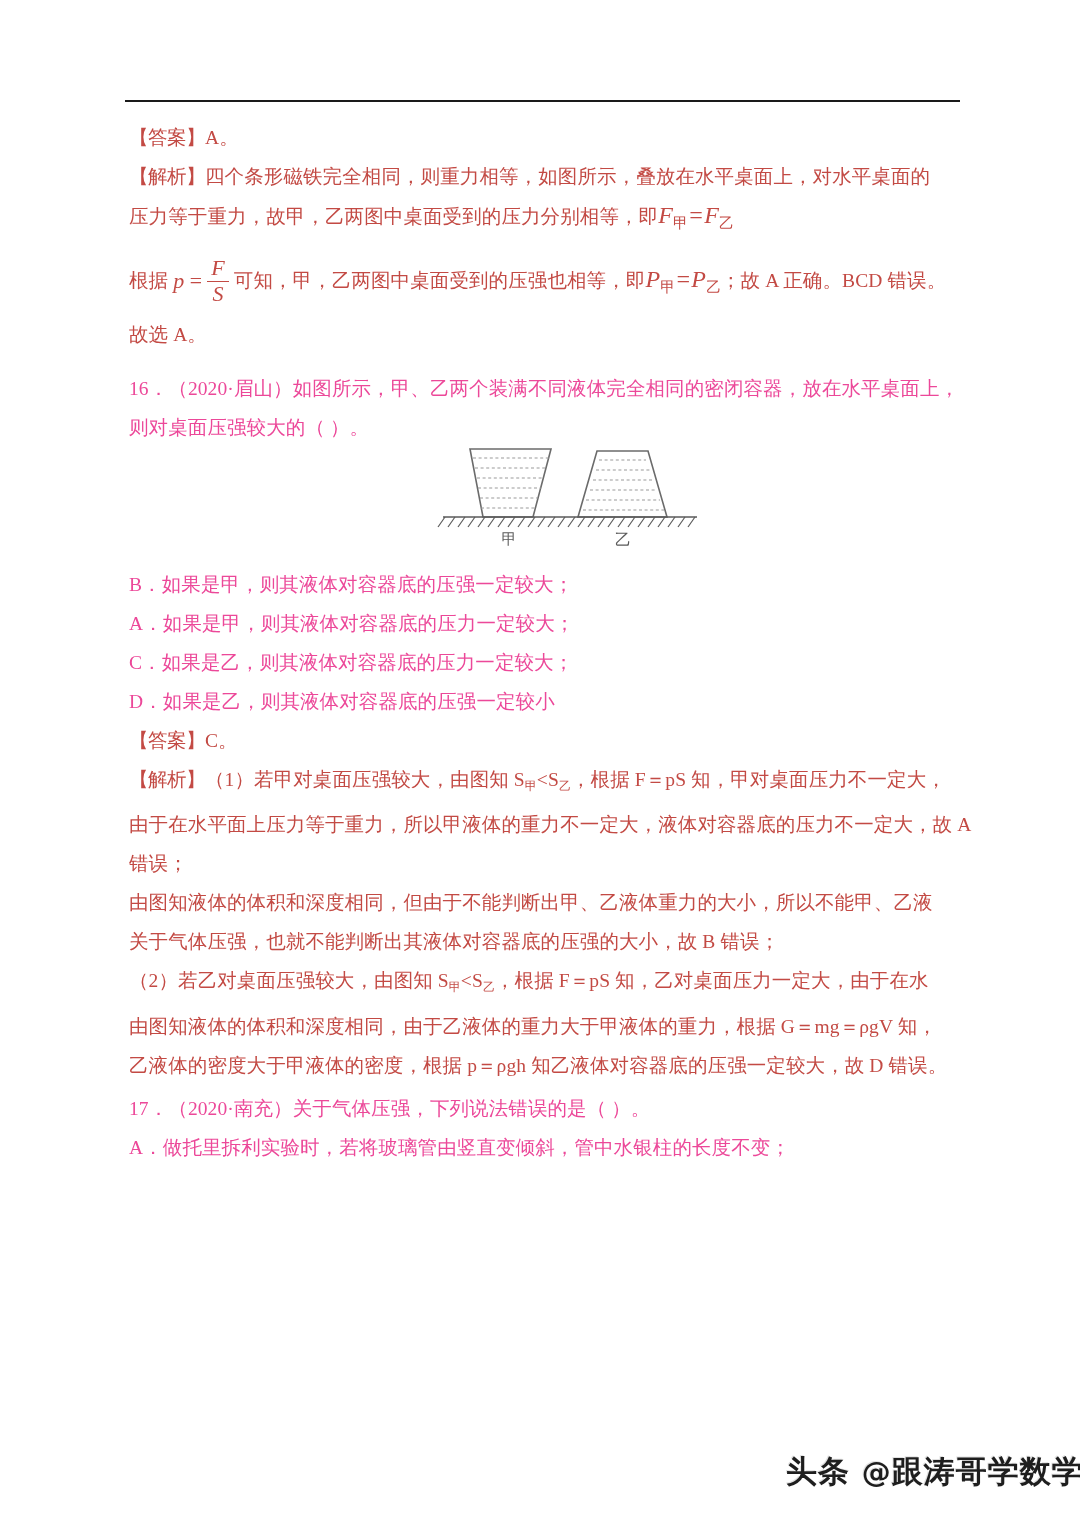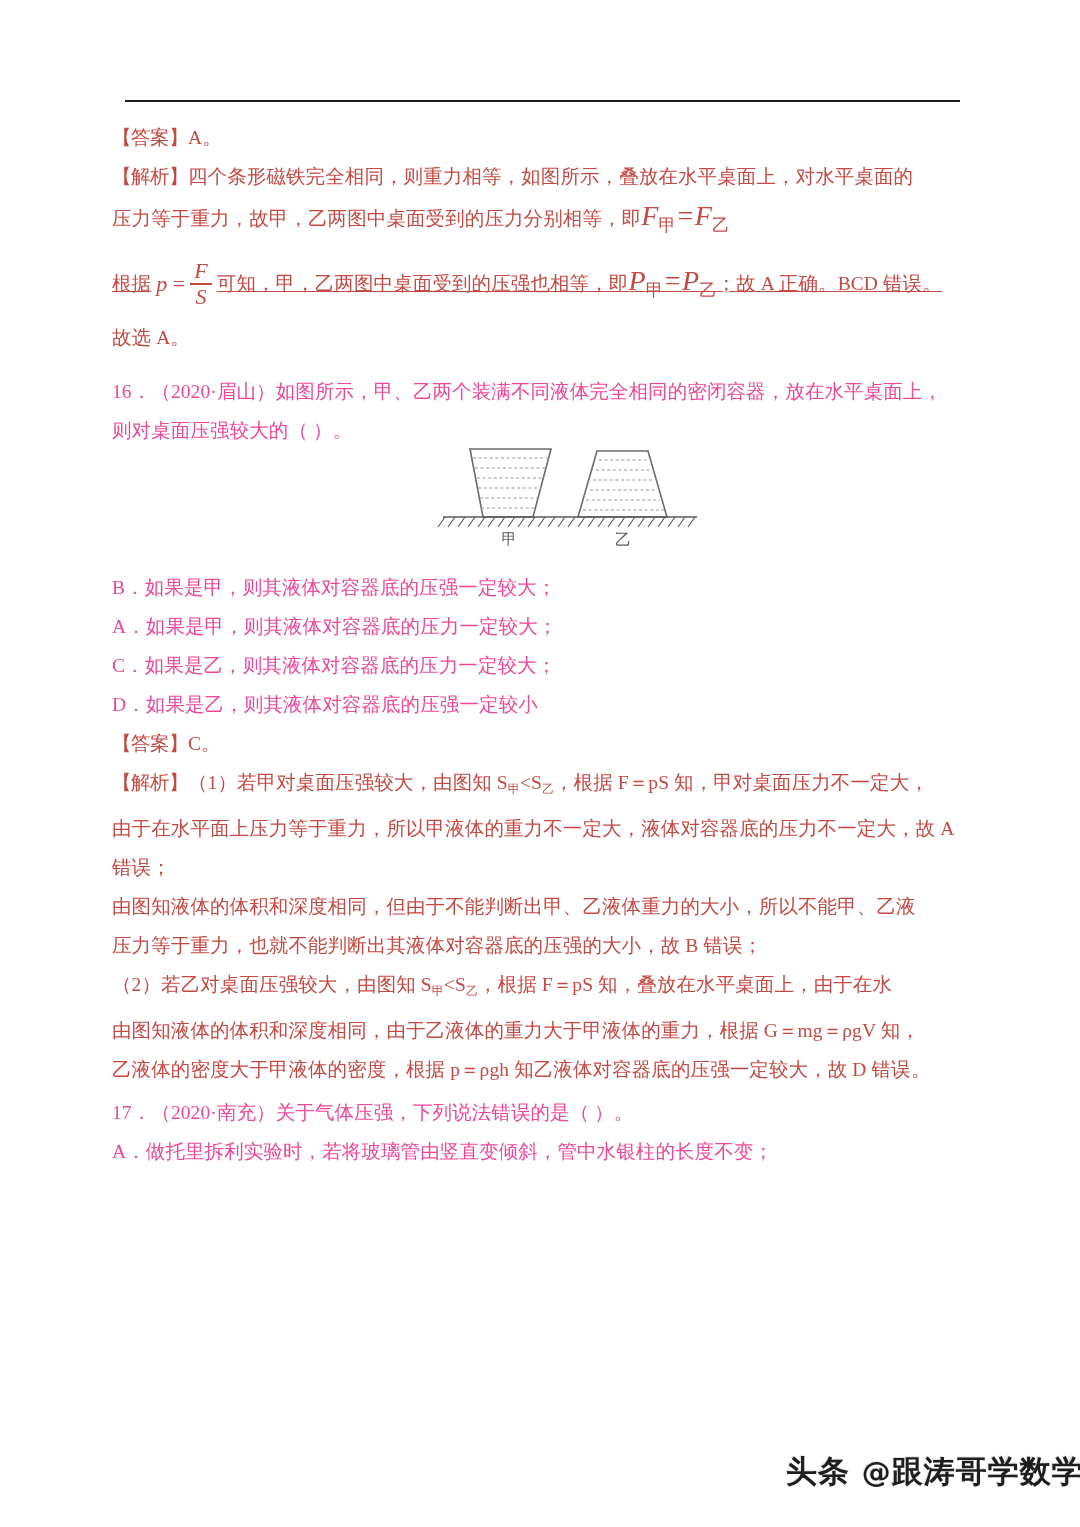--- a/index.html
+++ b/index.html
@@ -25,21 +25,21 @@
     position: absolute;
     left: 125px;
     top: 100px;
     width: 835px;
     height: 0;
     border-top: 2px solid #1a1a1a;
   }
 
   .content {
     position: absolute;
-    left: 112px;
+    left: 129px;
     top: 118px;
     width: 840px;
   }
 
   p.ln {
     margin: 0;
     padding: 0;
     font-size: 19.5px;
     line-height: 39px;
     letter-spacing: 0.1px;
@@ -81,21 +81,21 @@
     width: 100%;
     min-width: 20px;
     height: 1.5px;
     background: #c34a44;
   }
   .frac .den { padding: 1px 4px 0 4px; }
 
   .itx {
     font-style: italic;
     font-family: "Liberation Serif", "DejaVu Serif", serif;
-    font-size: 28px;
+    font-size: 24px;
   }
   sub {
     font-size: 0.62em;
     font-style: normal;
     vertical-align: -0.32em;
     letter-spacing: 0;
   }
 
   
   .figure {
@@ -133,21 +133,21 @@
   <div class="rule"></div>
 
   <div class="content">
 
     <p class="ln red indent"><span class="bracket">【答案】</span><span>A。</span></p>
 
     <p class="ln red indent"><span class="bracket">【解析】</span><span>四个条形磁铁完全相同，则重力相等，如图所示，叠放在水平桌面上，对水平桌面的</span></p>
 
     <p class="ln red"><span>压力等于重力，故甲，乙两图中桌面受到的压力分别相等，即</span><span class="itx"><span>F</span><sub>甲</sub></span><span class="itx">=</span><span class="itx"><span>F</span><sub>乙</sub></span></p>
 
-    <p class="ln red indent-sm" style="line-height:56px; margin-top:8px;text-decoration:underline;"><span>根据</span><span class="frac-expr">
+    <p class="ln red indent-sm" style="line-height:56px; margin-top:8px;"><span>根据</span><span class="frac-expr">
           <span class="v">p</span>
           <span class="v">=</span>
           <span class="frac">
             <span class="num">F</span>
             <span class="bar"></span>
             <span class="den">S</span>
           </span>
         </span><span>可知，甲，乙两图中桌面受到的压强也相等，即</span><span class="itx"><span>P</span><sub>甲</sub></span><span class="itx">=</span><span class="itx"><span>P</span><sub>乙</sub></span><span>；故 A 正确。BCD 错误。</span></p>
 
     <p class="ln red indent-sm">故选 A。</p>
@@ -162,23 +162,23 @@
     <p class="ln blk indent-sm">C．如果是乙，则其液体对容器底的压力一定较大；</p>
     <p class="ln blk indent-sm">D．如果是乙，则其液体对容器底的压强一定较小</p>
 
     <p class="ln red indent"><span class="bracket">【答案】</span><span>C。</span></p>
 
     <p class="ln red indent"><span class="bracket">【解析】</span><span>（1）若甲对桌面压强较大，由图知 S</span><sub>甲</sub><span>&lt;S</span><sub>乙</sub><span>，根据 F＝pS 知，甲对桌面压力不一定大，</span></p>
     <p class="ln red">由于在水平面上压力等于重力，所以甲液体的重力不一定大，液体对容器底的压力不一定大，故 A</p>
     <p class="ln red">错误；</p>
 
     <p class="ln red indent">由图知液体的体积和深度相同，但由于不能判断出甲、乙液体重力的大小，所以不能甲、乙液</p>
-    <p class="ln red">压力等于重力，也就不能判断出其液体对容器底的压强的大小，故 B 错误；</p>
-
-    <p class="ln red indent"><span>（2）若乙对桌面压强较大，由图知 S</span><sub>甲</sub><span>&lt;S</span><sub>乙</sub><span>，根据 F＝pS 知，叠放在水平桌面上，由于在水</span></p>
+    <p class="ln red">关于气体压强，也就不能判断出其液体对容器底的压强的大小，故 B 错误；</p>
+
+    <p class="ln red indent"><span>（2）若乙对桌面压强较大，由图知 S</span><sub>甲</sub><span>&lt;S</span><sub>乙</sub><span>，根据 F＝pS 知，乙对桌面压力一定大，由于在水</span></p>
 
     <p class="ln red indent">由图知液体的体积和深度相同，由于乙液体的重力大于甲液体的重力，根据 G＝mg＝ρgV 知，</p>
     <p class="ln red">乙液体的密度大于甲液体的密度，根据 p＝ρgh 知乙液体对容器底的压强一定较大，故 D 错误。</p>
 
 
     <p class="ln blk indent-sm" style="margin-top:4px;">17．（2020·南充）关于气体压强，下列说法错误的是（      ）。</p>
     <p class="ln blk indent-sm">A．做托里拆利实验时，若将玻璃管由竖直变倾斜，管中水银柱的长度不变；</p>
 
   </div>
 

